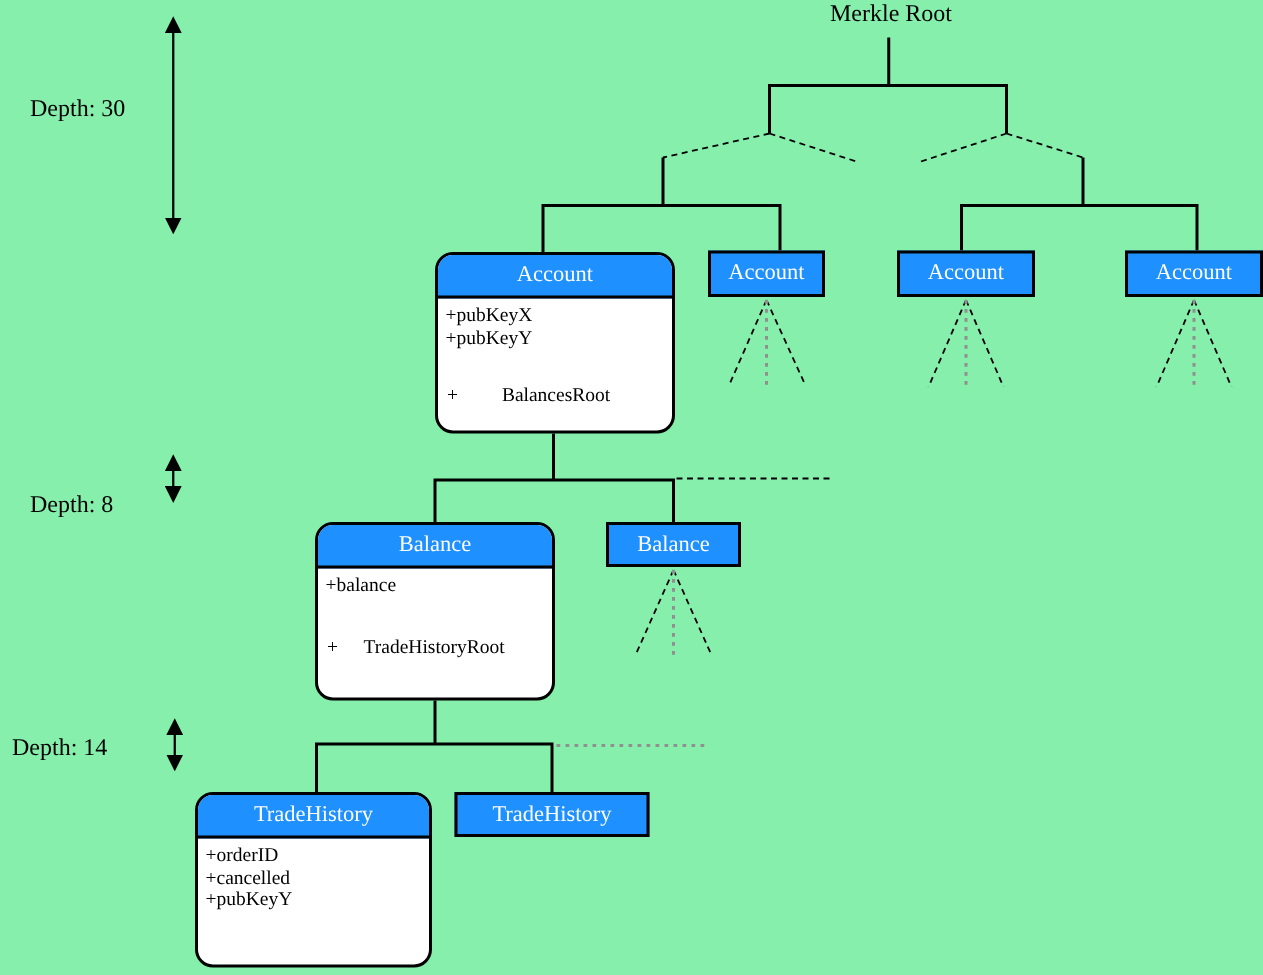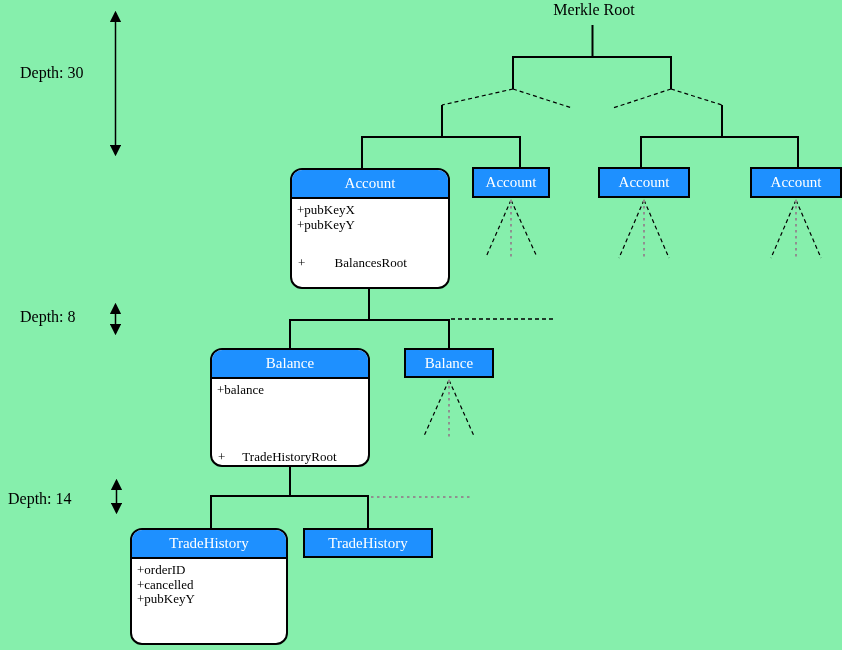--- a/index.html
+++ b/index.html
@@ -69,21 +69,21 @@
     color: #000000;
   }
   .link-row {
     position: absolute;
     left: 6px;
     font-size: 13px;
     color: #000000;
     white-space: nowrap;
   }
   .acct-link { bottom: 16px; text-align: right; }
-  .bal-link  { bottom: 0; }
+  .bal-link  { bottom: 26px; }
   .acct-link .plus { display: inline-block; margin-right: 26px; }
   .bal-link  .plus { display: inline-block; margin-right: 14px; }
 </style>
 </head>
 <body>
 
 <div class="canvas">
 
   <svg width="842" height="650" viewBox="0 0 842 650">
     <defs>
@@ -137,21 +137,21 @@
         <line x1="644" y1="200" x2="644" y2="259"></line>
         <line x1="796" y1="200" x2="796" y2="259"></line>
         <line x1="449" y1="380" x2="449" y2="437"></line>
       </g>
     </g>
   </svg>
 
   <div class="root-label">Merkle Root</div>
 
   <div class="text-label" style="left:20px; top:64px;">Depth: 30</div>
-  <div class="text-label" style="left:20px; top:308px;">Depth: 8</div>
+  <div class="text-label" style="left:20px; top:328px;">Depth: 8</div>
   <div class="text-label" style="left:8px; top:490px;">Depth: 14</div>
 
   <div class="node-detail" style="left:290px; top:168px; width:160px; height:121px;">
     <div class="hdr">
       <span>Account</span>
     </div>
     <div class="fields">
       <div>+pubKeyX</div>
       <div>+pubKeyY</div>
     </div>

